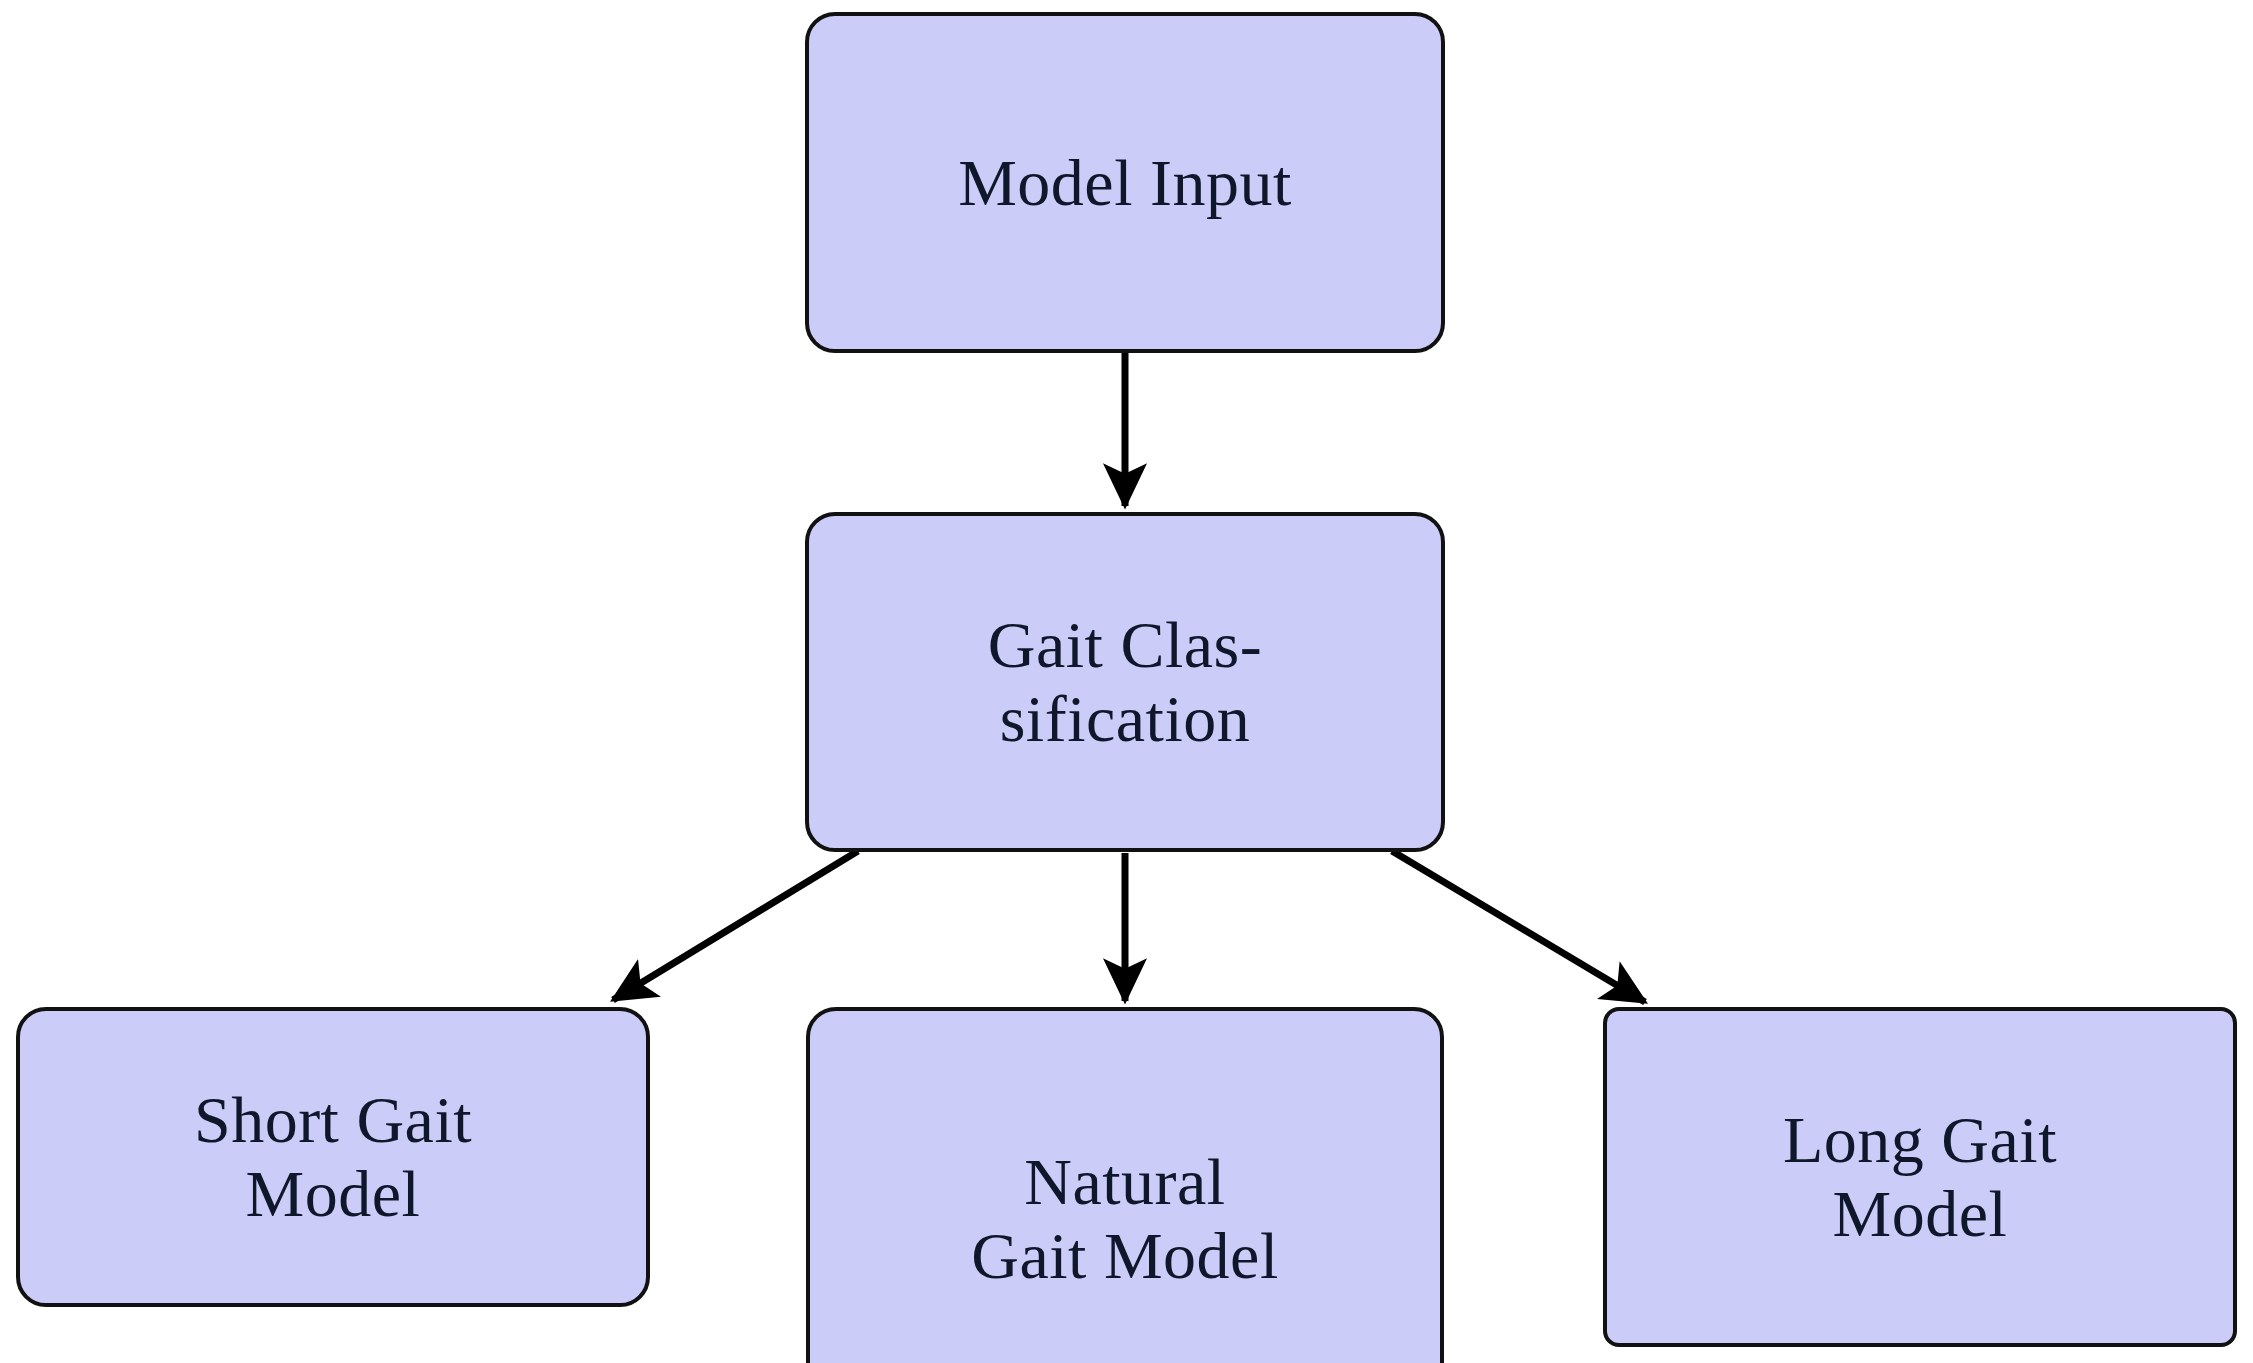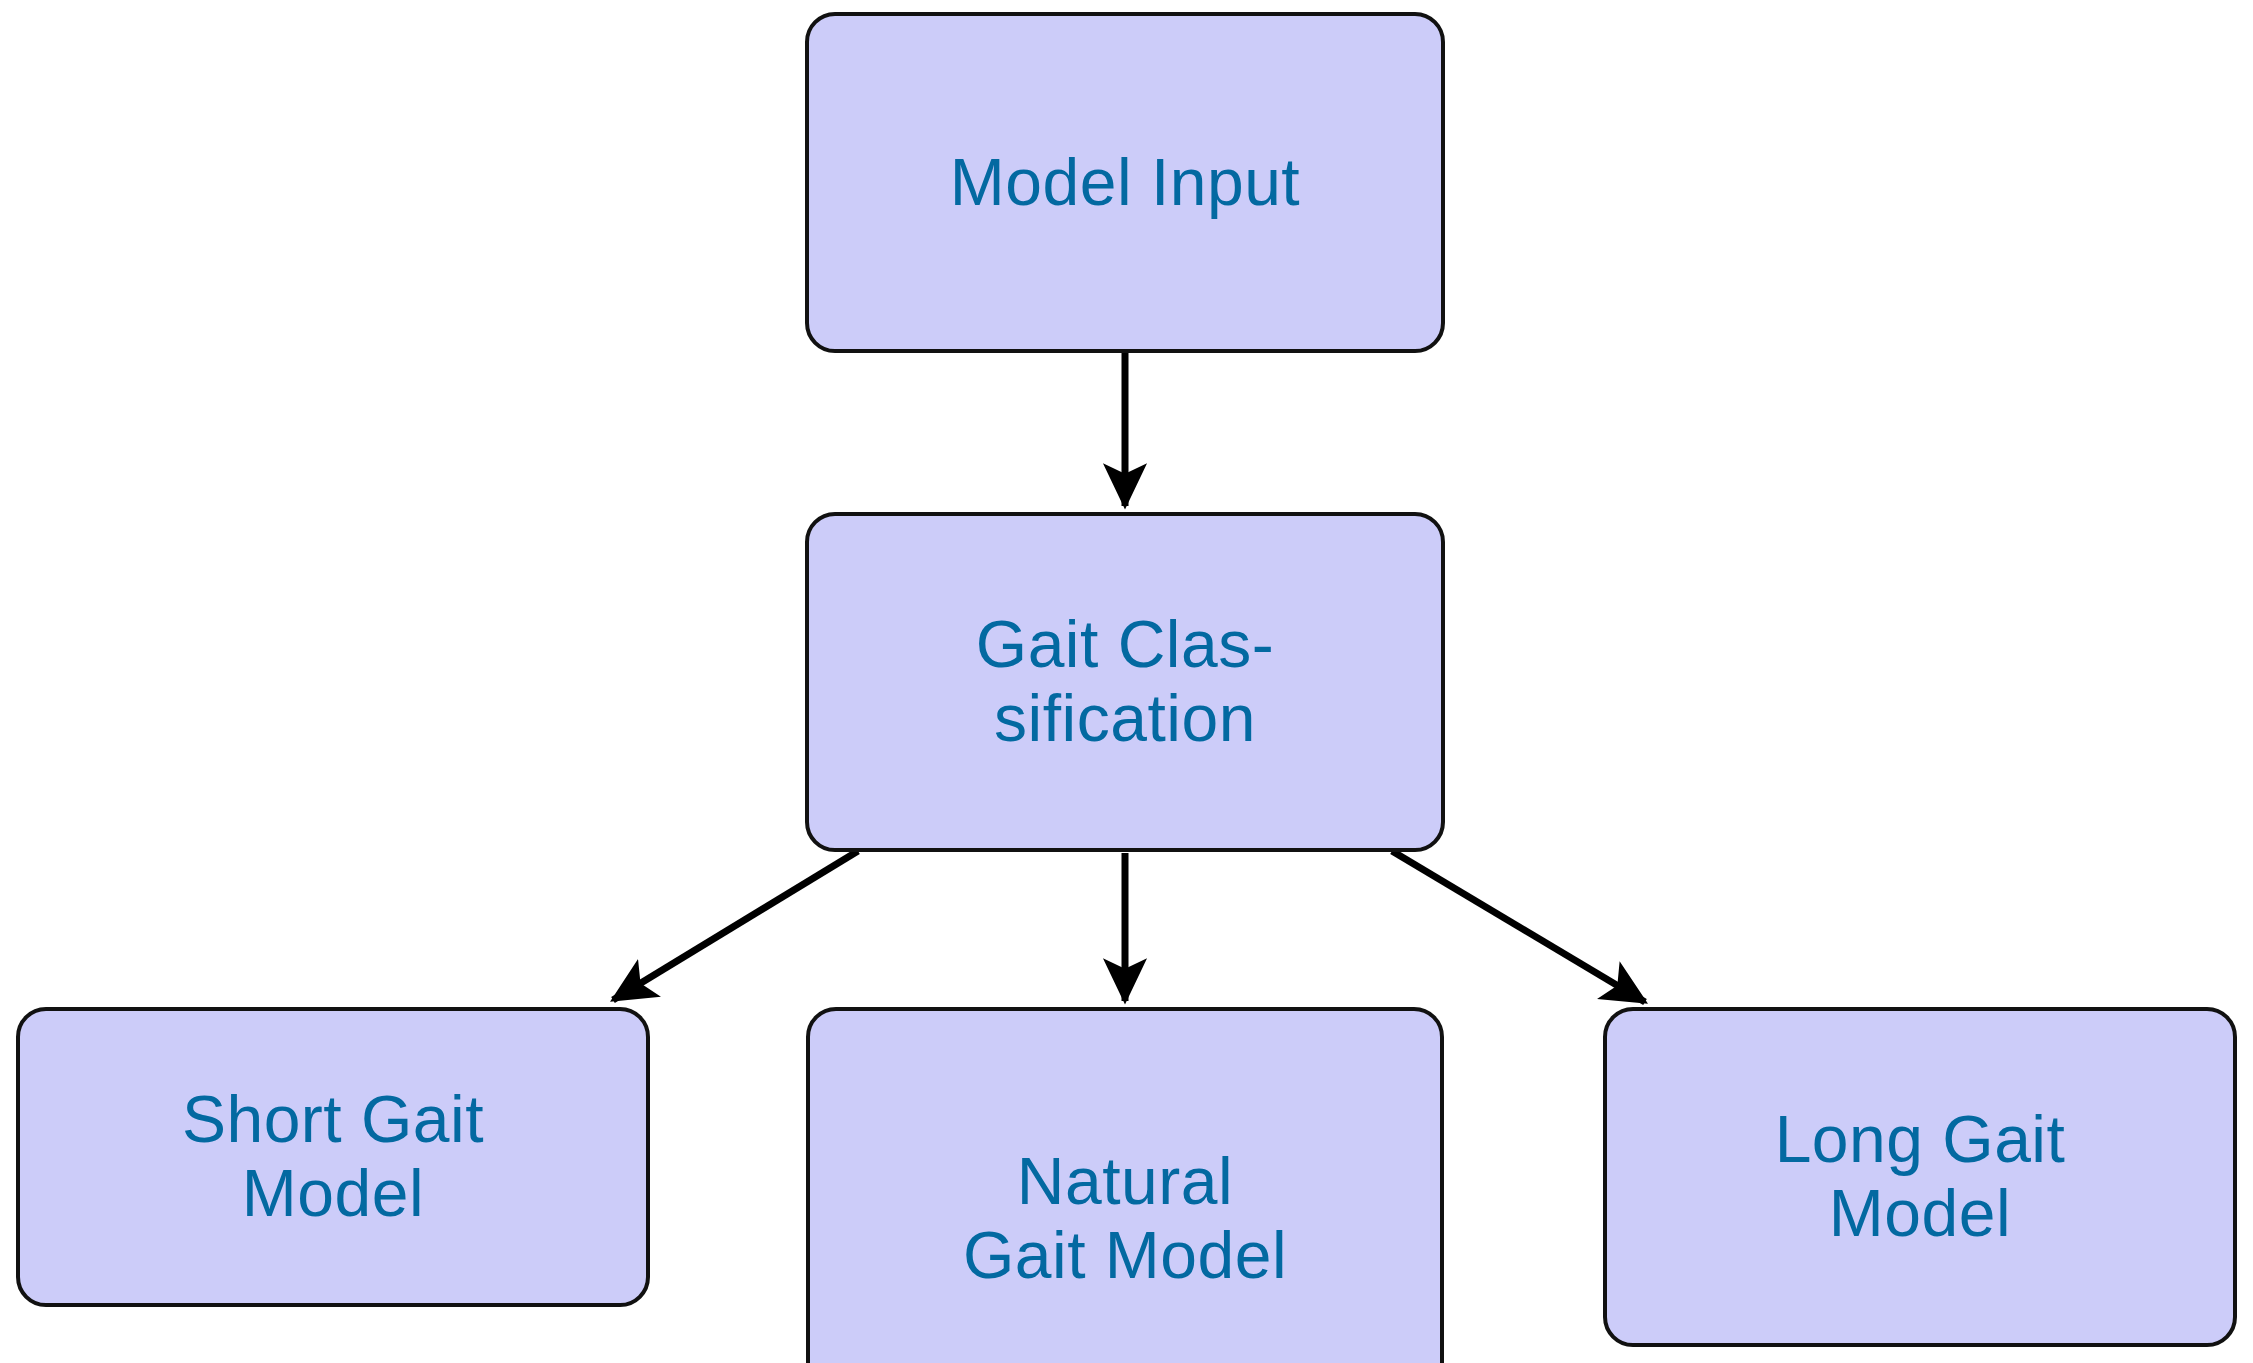--- a/index.html
+++ b/index.html
@@ -33,34 +33,34 @@
     border: 4px solid #111111;
     border-radius: 30px;
     display: flex;
     align-items: center;
     justify-content: center;
     text-align: center;
     color: #000000;
     z-index: 2;
   }
   .node-label {
-    font-family: Liberation Sans, sans-serif;
+    font-family: Liberation Serif, serif;
     font-size: 66px;
     line-height: 1.12;
     letter-spacing: 0.5px;
-    color: #0369a1;
+    color: #0f172a;
     white-space: pre-line;
     padding: 0 14px;
   }
   
   #node-model-input       { left: 805px;  top: 12px;   width: 640px; height: 341px; }
   #node-gait-classification { left: 805px; top: 512px;  width: 640px; height: 340px; align-items: center; }
   #node-short-gait-model  { left: 16px;   top: 1007px; width: 634px; height: 300px; }
   #node-natural-gait-model{ left: 806px;  top: 1007px; width: 638px; height: 424px; }
-  #node-long-gait-model   { left: 1603px; top: 1007px; width: 634px; height: 340px; }
+  #node-long-gait-model   { left: 1603px; top: 1007px; width: 634px; height: 340px; border-radius: 16px; }
 </style>
 </head>
 <body>
 
 <div id="canvas">
 
   <svg id="edges" viewBox="0 0 2253 1363" width="2253" height="1363" xmlns="http://www.w3.org/2000/svg">
     <defs>
       <marker id="arrowhead" markerWidth="7" markerHeight="7" refX="6.1" refY="3.5" orient="auto" markerUnits="strokeWidth">
         <path d="M0,0.35 L6.6,3.5 L0,6.65 L1.5,3.5 Z" fill="#000000"></path>

